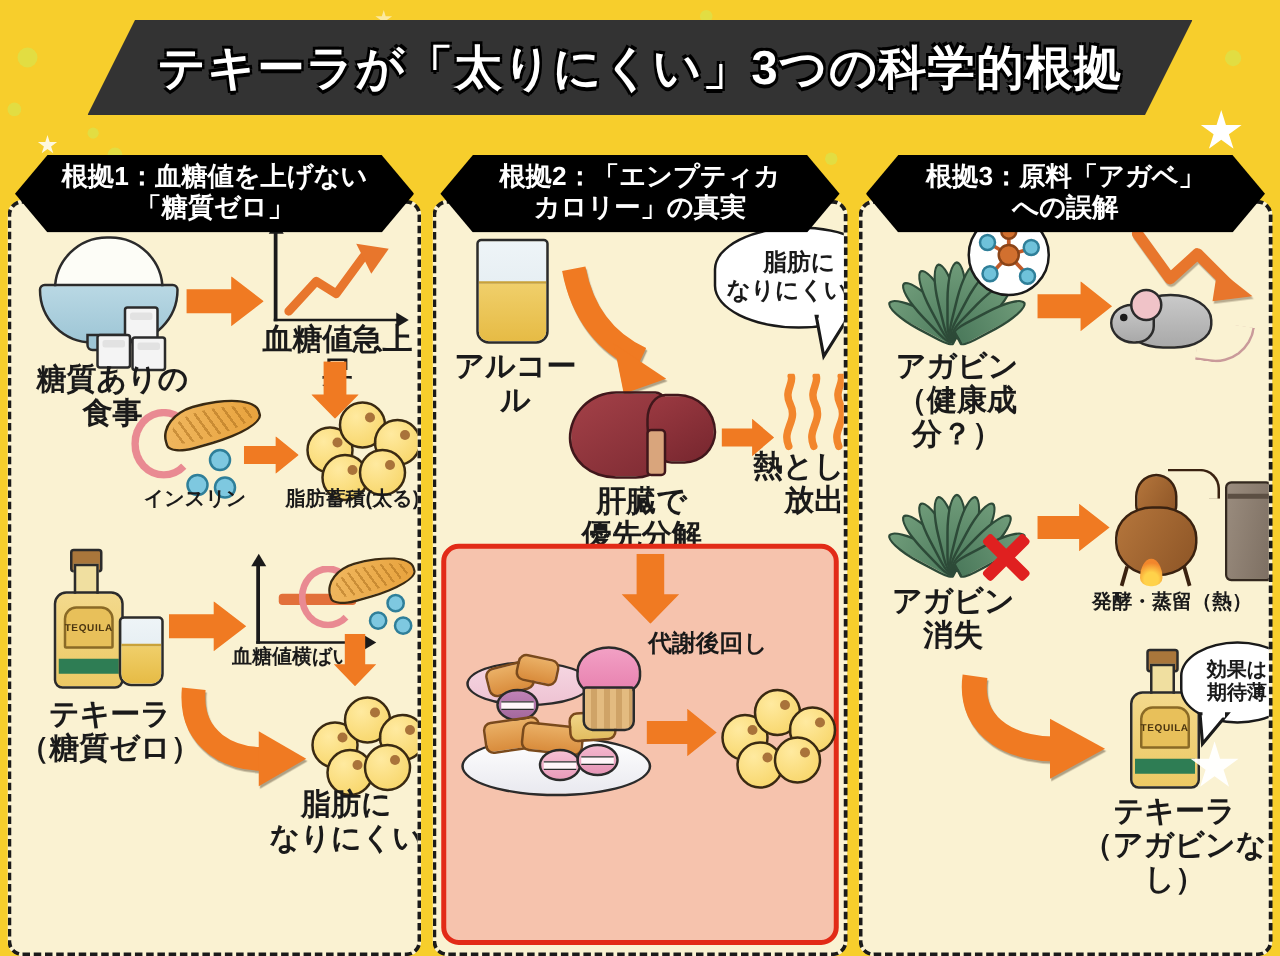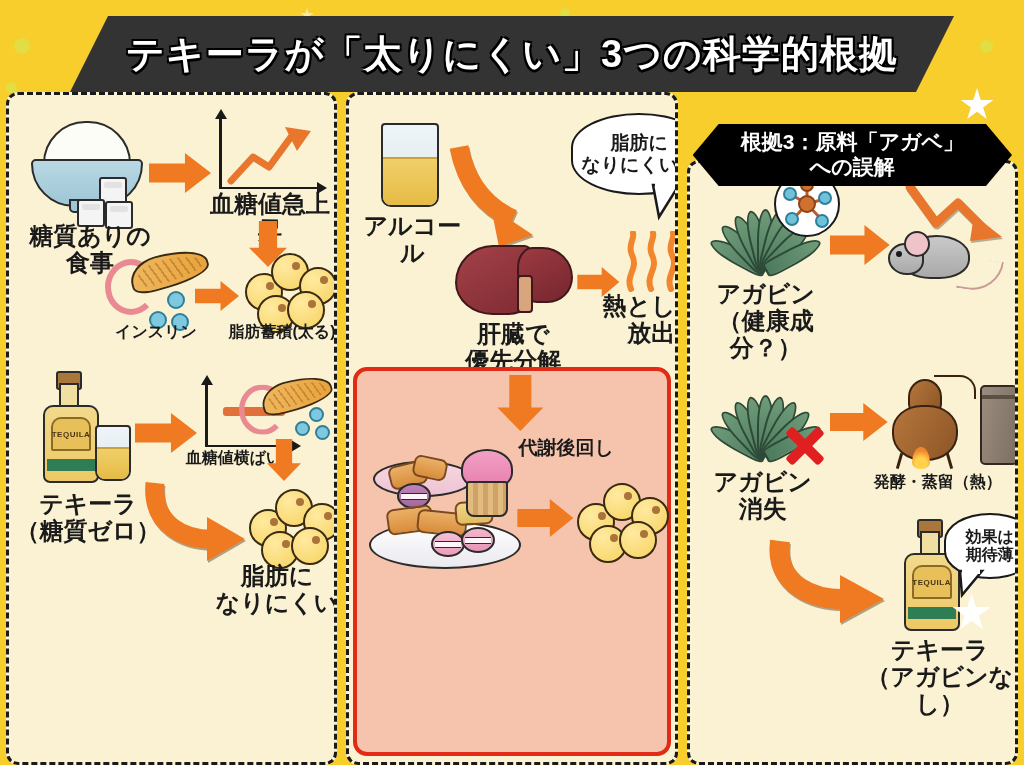--- a/index.html
+++ b/index.html
@@ -420,20 +420,24 @@
 <div class="star" style="left:30px;top:108px;width:16px;height:16px;opacity:.85;"></div>
 <div class="star" style="left:300px;top:8px;width:14px;height:14px;opacity:.55;"></div>
 
 <div id="title-banner">
   <div class="ttl">テキーラが「太りにくい」3つの科学的根拠</div>
 </div>
 
 <div id="columns">
 
   <div class="column">
+    <div class="col-header">
+      <div class="hl">根拠1：血糖値を上げない
+「糖質ゼロ」</div>
+    </div>
     <div class="panel">
       <div class="panel-inner">
 
         <div class="rice" style="left:22px;top:26px;width:108px;height:90px;">
           <div class="mound"></div>
             <div class="bowl"></div>
             <div class="foot"></div>
         </div>
         <div class="cube" style="left:90px;top:82px;"></div>
         <div class="cube" style="left:68px;top:104px;"></div>
@@ -532,20 +536,24 @@
           <i style="left:46px;top:40px;"></i>
         </div>
         <div class="cap" style="left:198px;top:468px;width:140px;">脂肪に
 なりにくい</div>
 
       </div>
     </div>
   </div>
 
   <div class="column">
+    <div class="col-header">
+      <div class="hl">根拠2：「エンプティカ
+カロリー」の真実</div>
+    </div>
     <div class="panel">
       <div class="panel-inner">
 
         <div class="shot" style="left:32px;top:28px;width:58px;height:84px;">
           <div class="glass">
               <div class="liq"></div>
             </div>
         </div>
         <div class="cap" style="left:2px;top:118px;width:122px;">アルコール</div>
 

